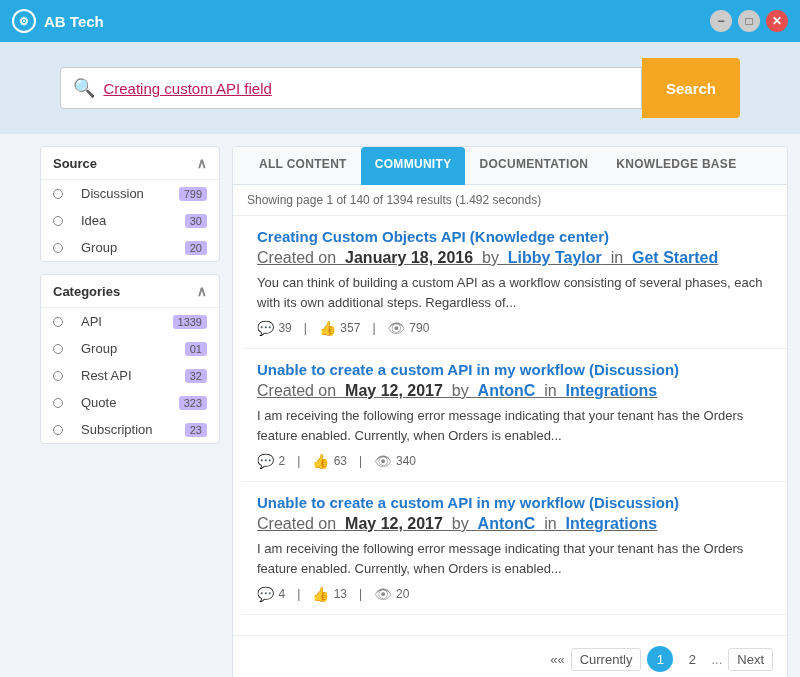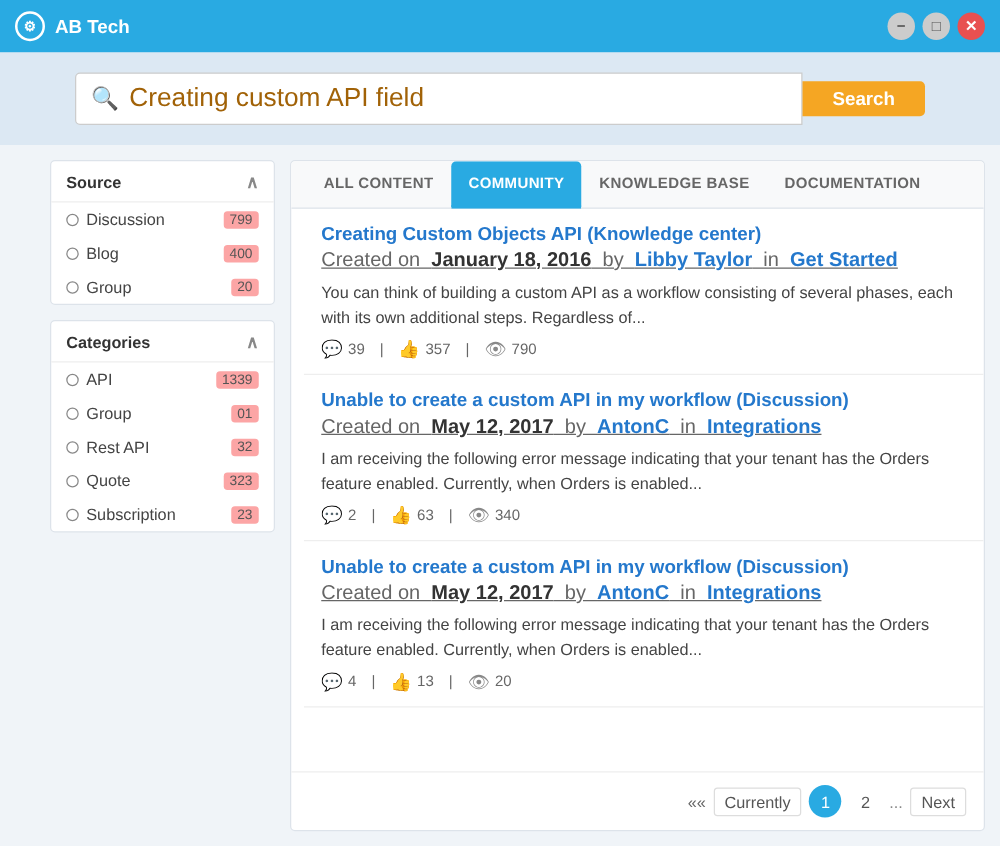--- a/index.html
+++ b/index.html
@@ -48,27 +48,27 @@
       background: white;
       border: 1px solid #ccc;
       border-radius: 4px 0 0 4px;
       flex: 1;
       padding: 0 12px;
       height: 42px;
     }
     .search-icon-wrap { color: #f5a623; font-size: 18px; margin-right: 8px; }
     .search-input {
       border: none; outline: none;
-      font-size: 21px; color: #a16207;
-      flex: 1; background: transparent;
+      font-size: 15px; color: #be185d;
+      flex: 1; background: transparent; text-decoration: underline;
     }
     .search-btn {
       background: #f5a623; color: white;
       border: none; border-radius: 0 4px 4px 0;
-      height: 28px; padding: 0 24px;
+      height: 60px; padding: 0 24px;
       font-size: 15px; font-weight: 600;
       cursor: pointer;
     }
 
     
     .main-layout {
       display: flex;
       height: calc(677px - 42px - 74px);
       background: #f0f4f8;
       padding-left: 32px;
@@ -99,24 +99,24 @@
       border-bottom: 1px solid #eee;
     }
     .filter-toggle { color: #888; font-size: 14px; cursor: pointer; }
     .filter-item {
       display: flex;
       align-items: center;
       justify-content: space-between;
       padding: 6px 12px;
       cursor: pointer;
     }
-    .filter-item-left { display: flex; align-items: center; gap: 6px; color: #444; font-size: 13px; }
+    .filter-item-left { display: flex; align-items: center; gap: 18px; color: #444; font-size: 13px; }
     .filter-circle { width: 10px; height: 10px; border-radius: 50%; border: 1.5px solid #888; display: inline-block; }
     .filter-count {
-      background: #fca5a5; color: #555;
+      background: #c4b5fd; color: #555;
       border-radius: 3px; padding: 1px 5px;
       font-size: 11px;
     }
 
     
     .content-area {
       flex: 1;
       background: white;
       margin: 12px 12px 12px 4px;
       border: 1px solid #dde3ea;
@@ -268,23 +268,23 @@
       <div class="filter-item">
         <div class="filter-item-left">
           <span class="filter-circle"></span>
           <span>Discussion</span>
         </div>
         <span class="filter-count">799</span>
       </div>
       <div class="filter-item">
         <div class="filter-item-left">
           <span class="filter-circle"></span>
-          <span>Blog</span>
-        </div>
-        <span class="filter-count">400</span>
+          <span>Idea</span>
+        </div>
+        <span class="filter-count">30</span>
       </div>
       <div class="filter-item">
         <div class="filter-item-left">
           <span class="filter-circle"></span>
           <span>Group</span>
         </div>
         <span class="filter-count">20</span>
       </div>
     </div>
 
@@ -330,24 +330,25 @@
       </div>
     </div>
 
   </div>
 
   <div class="content-area">
 
     <div class="tabs">
       <div class="tab">ALL CONTENT</div>
       <div class="tab active">COMMUNITY</div>
+      <div class="tab">DOCUMENTATION</div>
       <div class="tab">KNOWLEDGE BASE</div>
-      <div class="tab">DOCUMENTATION</div>
     </div>
 
+    <div class="results-info">Showing page 1 of 140 of 1394 results (1.492 seconds)</div>
 
     <div class="results-list">
 
       <div class="result-item">
         <a class="result-title">Creating Custom Objects API (Knowledge center)</a>
         <div class="result-meta">
           Created on &nbsp;<strong>January 18, 2016</strong>&nbsp; by &nbsp;<a href="#">Libby Taylor</a>&nbsp; in &nbsp;<a href="#">Get Started</a>
         </div>
         <div class="result-excerpt">
           You can think of building a custom API as a workflow consisting of several phases, each with its own additional steps. Regardless of...

